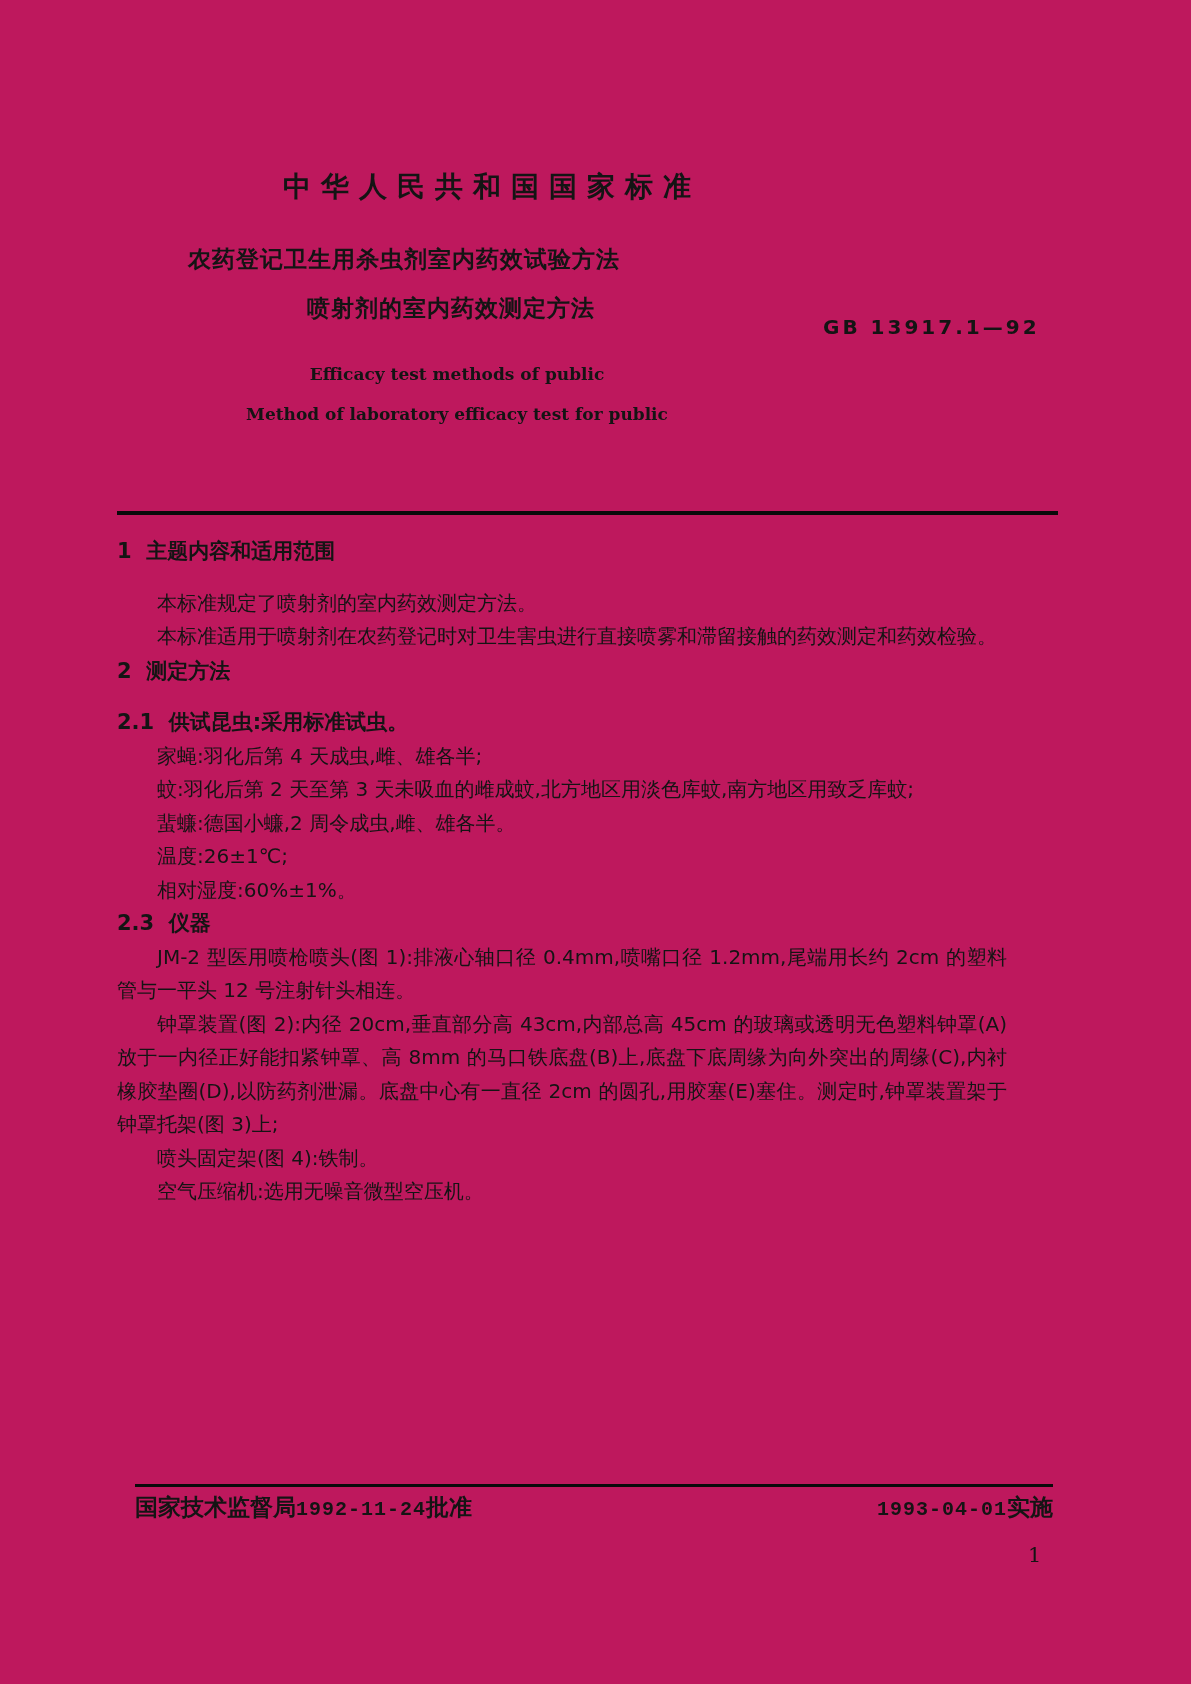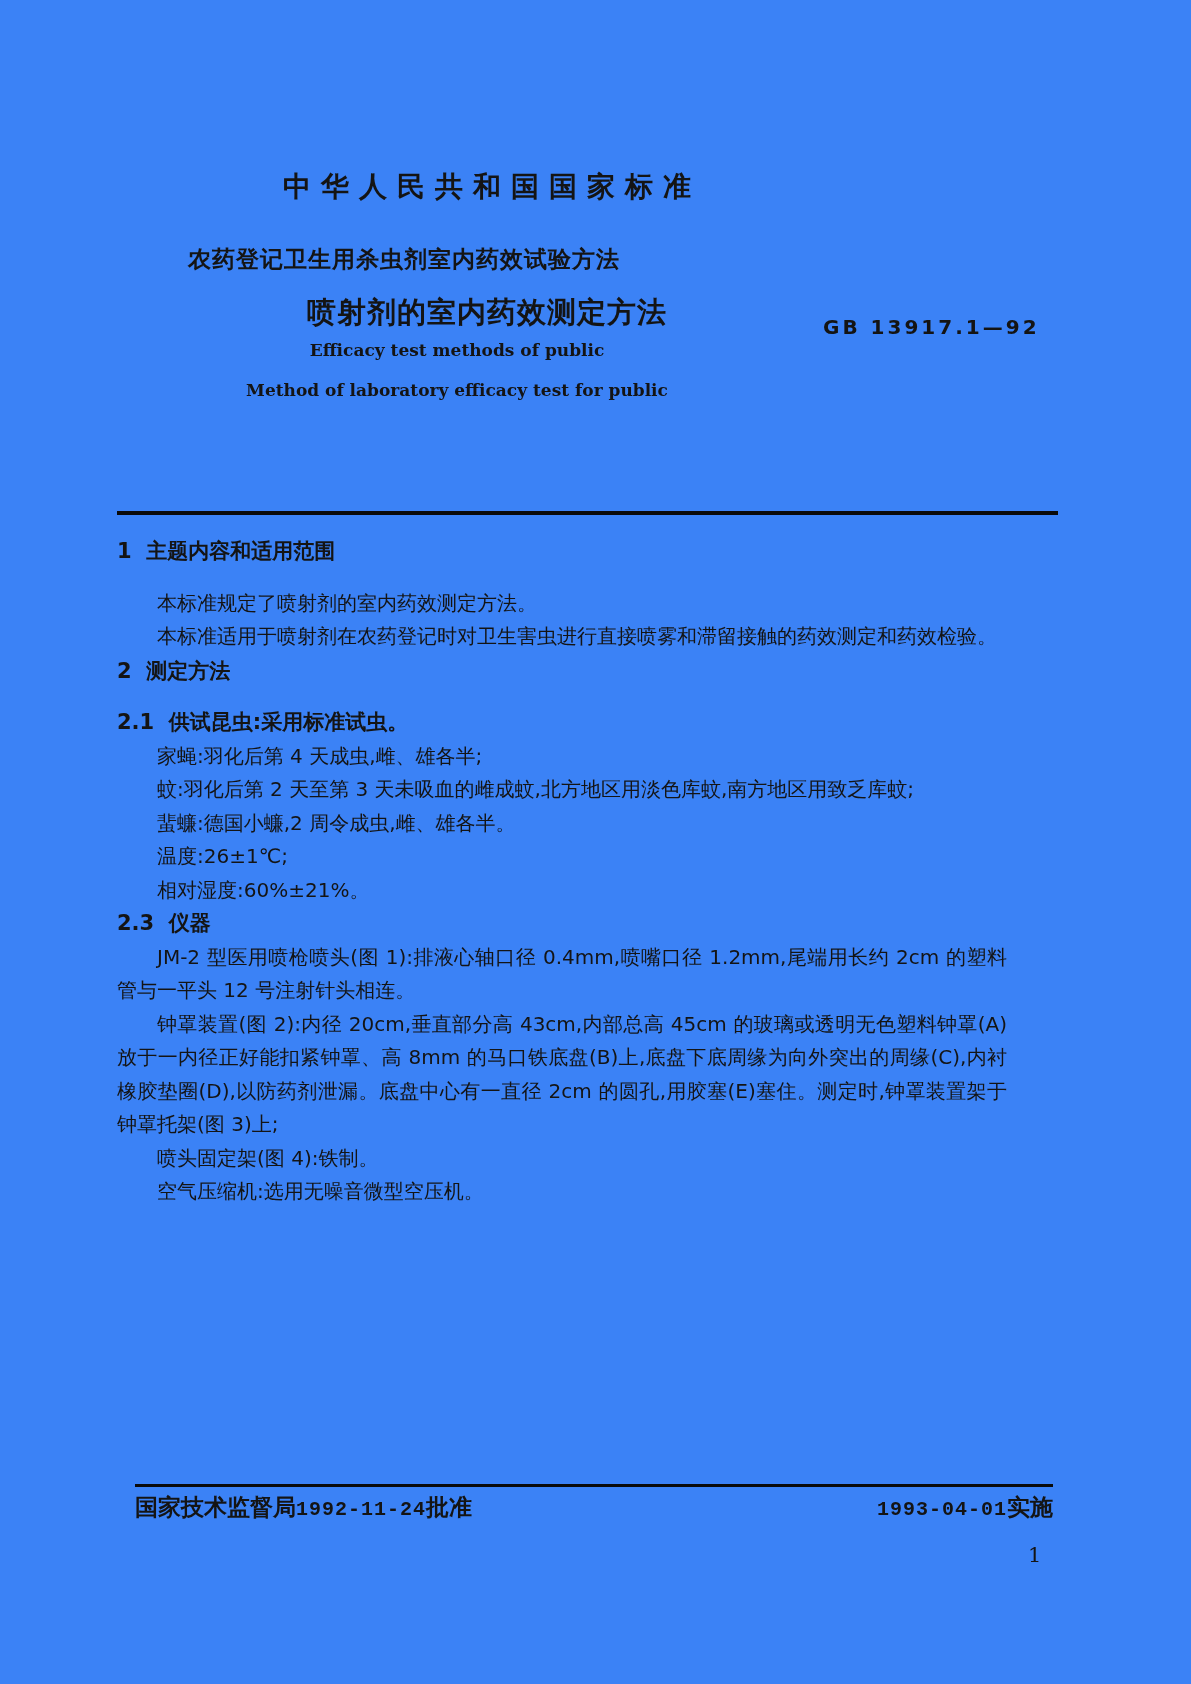--- a/index.html
+++ b/index.html
@@ -1,21 +1,21 @@
 <!DOCTYPE html>
 <html><head>
 <meta charset="utf-8">
 <style>
   * { margin: 0; padding: 0; box-sizing: border-box; }
   html, body { background: #e8e8e8; }
   .page {
     position: relative;
     width: 1191px;
     height: 1684px;
-    background: #3b82f6;
+    background: #be185d;
     color: #141414;
     font-family: "DejaVu Sans", sans-serif;
     overflow: hidden;
   }
   .std-header {
     position: absolute;
     left: 283px; top: 168px;
     font-size: 28px; font-weight: bold;
     letter-spacing: 10px;
     white-space: pre;
@@ -23,35 +23,35 @@
   .title-cn1 {
     position: absolute;
     left: 188px; top: 244px;
     font-size: 23px; font-weight: bold;
     letter-spacing: 1px;
     white-space: pre;
   }
   .title-cn2 {
     position: absolute;
     left: 283px; top: 293px;
-    font-size: 29px; font-weight: bold;
+    font-size: 23px; font-weight: bold;
     letter-spacing: 1px;
     white-space: pre;
     padding-left: 24px;
   }
   .std-code {
     position: absolute;
     left: 823px; top: 315px;
     font-size: 20px; font-weight: bold;
     letter-spacing: 3px;
     white-space: pre;
   }
   .title-en {
     position: absolute;
-    left: 137px; top: 330px;
+    left: 137px; top: 354px;
     width: 640px;
     text-align: center;
     font-family: "DejaVu Serif", "Liberation Serif", serif;
     font-size: 17px; font-weight: bold;
     line-height: 40px;
   }
   .rule-top {
     position: absolute;
     left: 117px; top: 511px;
     width: 941px; height: 4px;
@@ -128,21 +128,21 @@
     <div class="para">本标准适用于喷射剂在农药登记时对卫生害虫进行直接喷雾和滞留接触的药效测定和药效检验。</div>
 
     <div class="sec-h lv1 spaced-top">2  测定方法</div>
 
     <div class="sec-h">2.1  供试昆虫:采用标准试虫。</div>
     <div class="para">家蝇:羽化后第 4 天成虫,雌、雄各半;</div>
     <div class="para">蚊:羽化后第 2 天至第 3 天未吸血的雌成蚊,北方地区用淡色库蚊,南方地区用致乏库蚊;</div>
     <div class="para">蜚蠊:德国小蠊,2 周令成虫,雌、雄各半。</div>
 
     <div class="para">温度:26±1℃;</div>
-    <div class="para">相对湿度:60%±21%。</div>
+    <div class="para">相对湿度:60%±1%。</div>
 
     <div class="sec-h">2.3  仪器</div>
     <div class="para">JM-2 型医用喷枪喷头(图 1):排液心轴口径 0.4mm,喷嘴口径 1.2mm,尾端用长约 2cm 的塑料管与一平头 12 号注射针头相连。</div>
     <div class="para">钟罩装置(图 2):内径 20cm,垂直部分高 43cm,内部总高 45cm 的玻璃或透明无色塑料钟罩(A)放于一内径正好能扣紧钟罩、高 8mm 的马口铁底盘(B)上,底盘下底周缘为向外突出的周缘(C),内衬橡胶垫圈(D),以防药剂泄漏。底盘中心有一直径 2cm 的圆孔,用胶塞(E)塞住。测定时,钟罩装置架于钟罩托架(图 3)上;</div>
     <div class="para">喷头固定架(图 4):铁制。</div>
     <div class="para">空气压缩机:选用无噪音微型空压机。</div>
   </div>
 
   <div class="rule-footer"></div>
 

